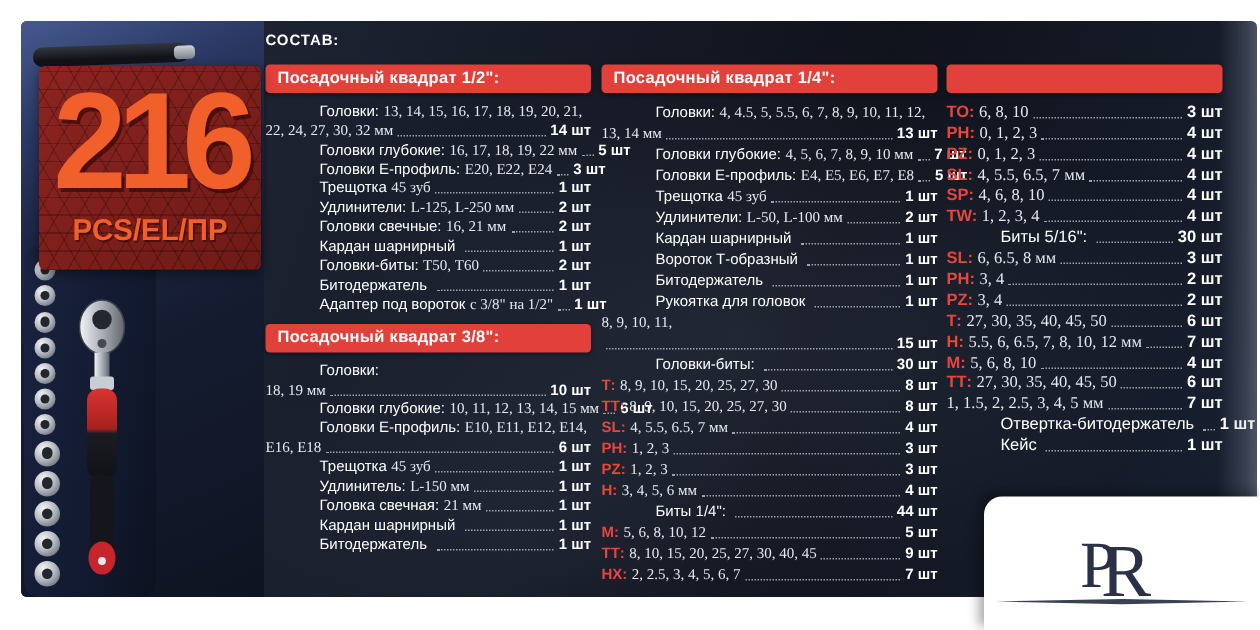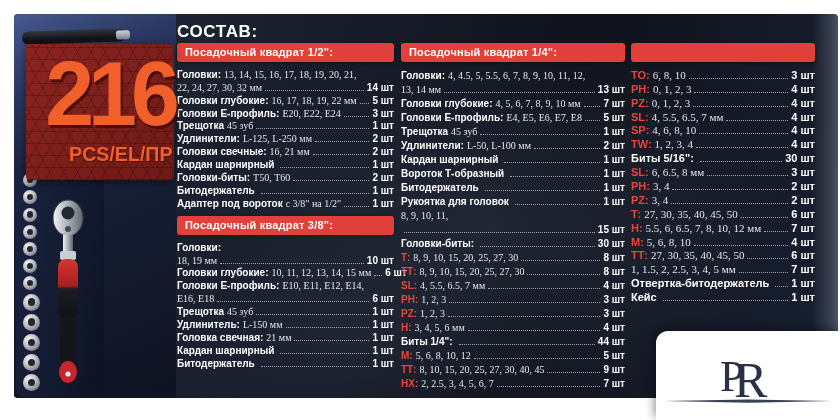--- a/index.html
+++ b/index.html
@@ -25,39 +25,39 @@
   .socket::after{content:"";position:absolute;left:28%;top:28%;width:44%;height:44%;border-radius:50%;background:#23262d;}
   .s-sm{width:14px;height:14px;}
   .s-lg{width:17px;height:17px;}
   
   .badge{position:absolute;left:12px;top:30px;width:148px;height:136px;border-radius:4px;z-index:3;
     background:
       repeating-linear-gradient(0deg, rgba(0,0,0,0.22) 0 1px, rgba(0,0,0,0) 1px 12px),
       repeating-linear-gradient(60deg, rgba(0,0,0,0.20) 0 1px, rgba(0,0,0,0) 1px 12px),
       repeating-linear-gradient(120deg, rgba(0,0,0,0.20) 0 1px, rgba(0,0,0,0) 1px 12px),
       linear-gradient(135deg,#8d2420,#6e1a16);
-    box-shadow:0 2px 8px rgba(0,0,0,0.45);text-align:right;}
+    box-shadow:0 2px 8px rgba(0,0,0,0.45);text-align:center;}
   .badge-num{font-size:88px;line-height:96px;font-weight:800;letter-spacing:-6px;color:var(--badge-orange);
     text-shadow:2px 3px 0 rgba(50,8,4,0.65);transform:scaleY(1.04);margin-top:2px;}
   .badge-cap{font-size:20px;font-weight:800;letter-spacing:0px;color:var(--badge-orange);
     text-shadow:1px 1px 0 rgba(50,8,4,0.6);transform:scaleX(0.98);margin-top:1px;}
   
-  .title{position:absolute;left:163px;top:8px;font-size:17px;font-weight:800;color:#fff;letter-spacing:0.6px;}
+  .title{position:absolute;left:163px;top:8px;font-size:10px;font-weight:800;color:#fff;letter-spacing:0.6px;}
   .col{position:absolute;top:29px;}
   .col[data-col="0"]{left:163px;width:217px;}
   .col[data-col="1"]{left:387px;width:224px;}
   .col[data-col="2"]{left:617px;width:184px;font-size:9.8px;}
   .sec-header{background:var(--accent-red);color:#fff;font-weight:800;font-size:11px;letter-spacing:0.2px;
     padding:3px 8px 4px;border-radius:3px;margin-bottom:5px;box-shadow:0 1px 3px rgba(0,0,0,0.4);}
   .sec{margin-bottom:7px;}
   .row{display:flex;align-items:flex-end;font-size:10px;color:#e9ebf0;white-space:nowrap;}
   .col[data-col="0"] .row{height:12.9px;}
   .col[data-col="1"] .row{height:14px;}
   .col[data-col="2"] .row{height:13.9px;font-size:11px;}
-  .row .b{font-weight:700;color:#fff;margin-right:3px;}
+  .row .b{font-weight:400;color:#fff;margin-right:3px;padding-left:36px;}
   .row .pre{font-weight:800;color:var(--prefix-red);margin-right:3px;}
   .row .t{color:#e6e8ee;font-family:Liberation Serif, serif;}
   .row .dots{flex:1;border-bottom:1px dotted rgba(215,219,228,0.7);margin:0 3px 2px 3px;min-width:8px;}
   .row .qty{font-weight:800;color:#fff;}
   
   .plate{position:absolute;left:656px;top:331px;width:184px;height:89px;background:#fff;
     border-radius:12px 0 0 0;box-shadow:-3px -3px 8px rgba(0,0,0,0.35);z-index:5;}
   .plate svg{position:absolute;left:2px;top:4px;}
 </style>
 </head>

